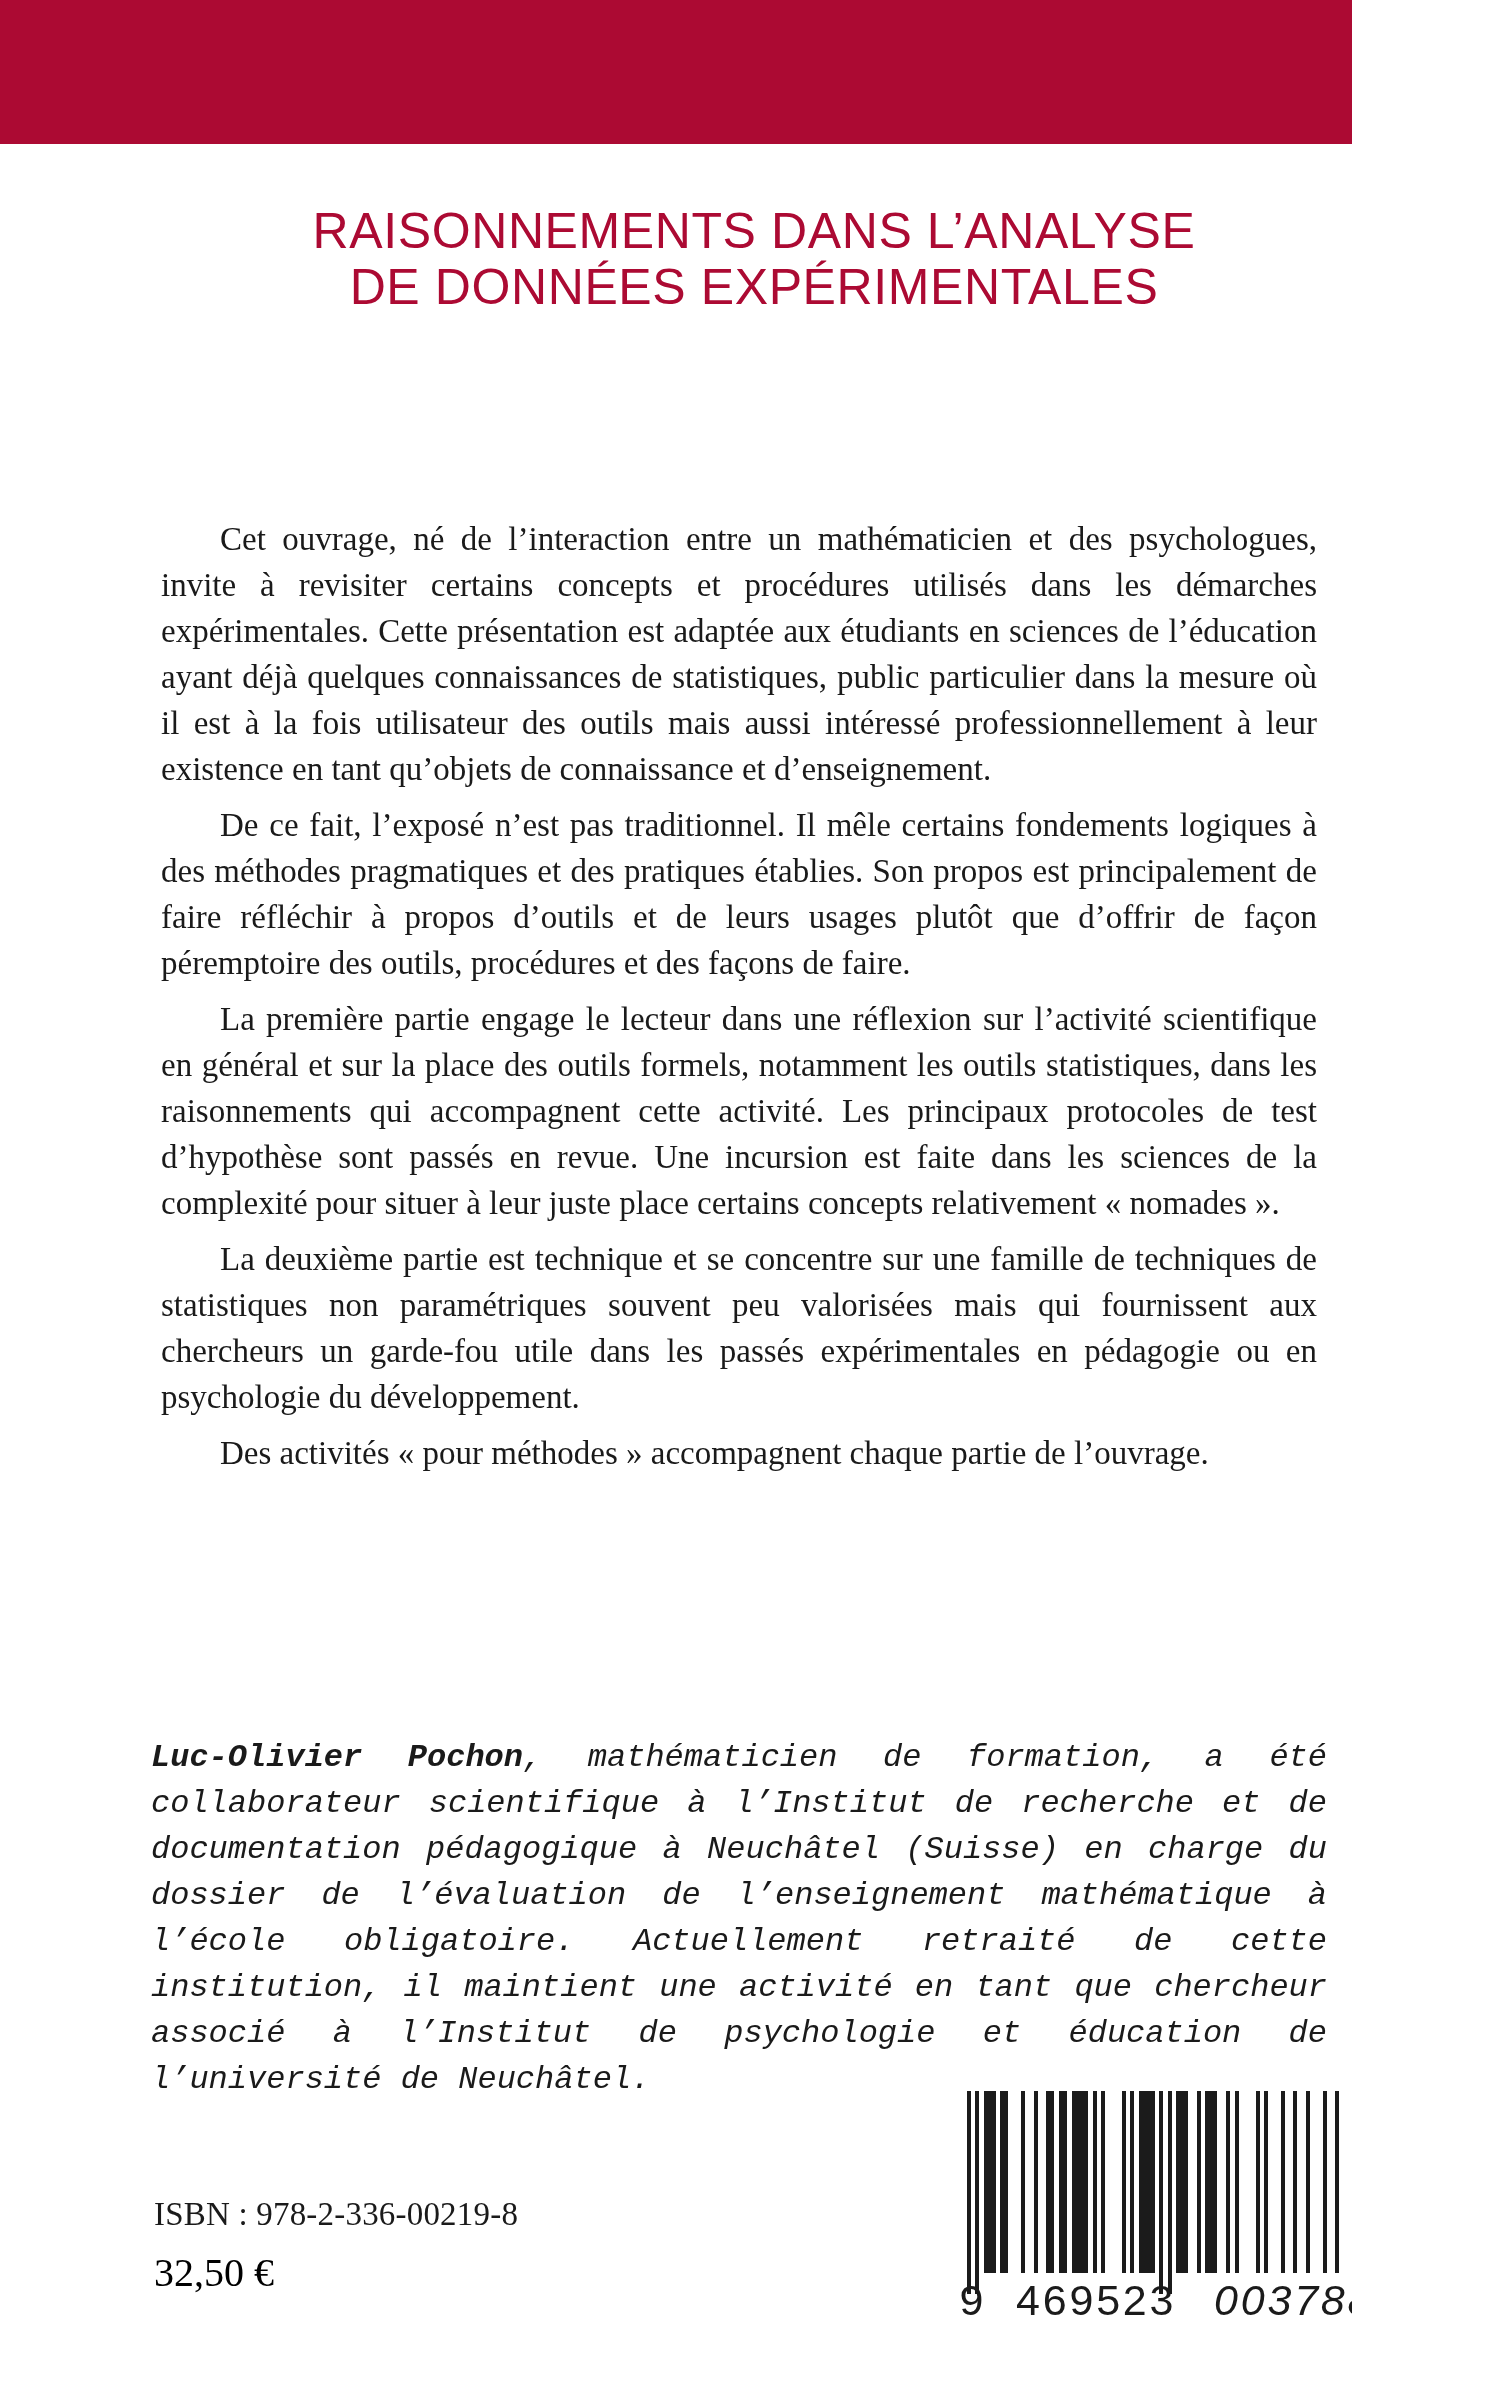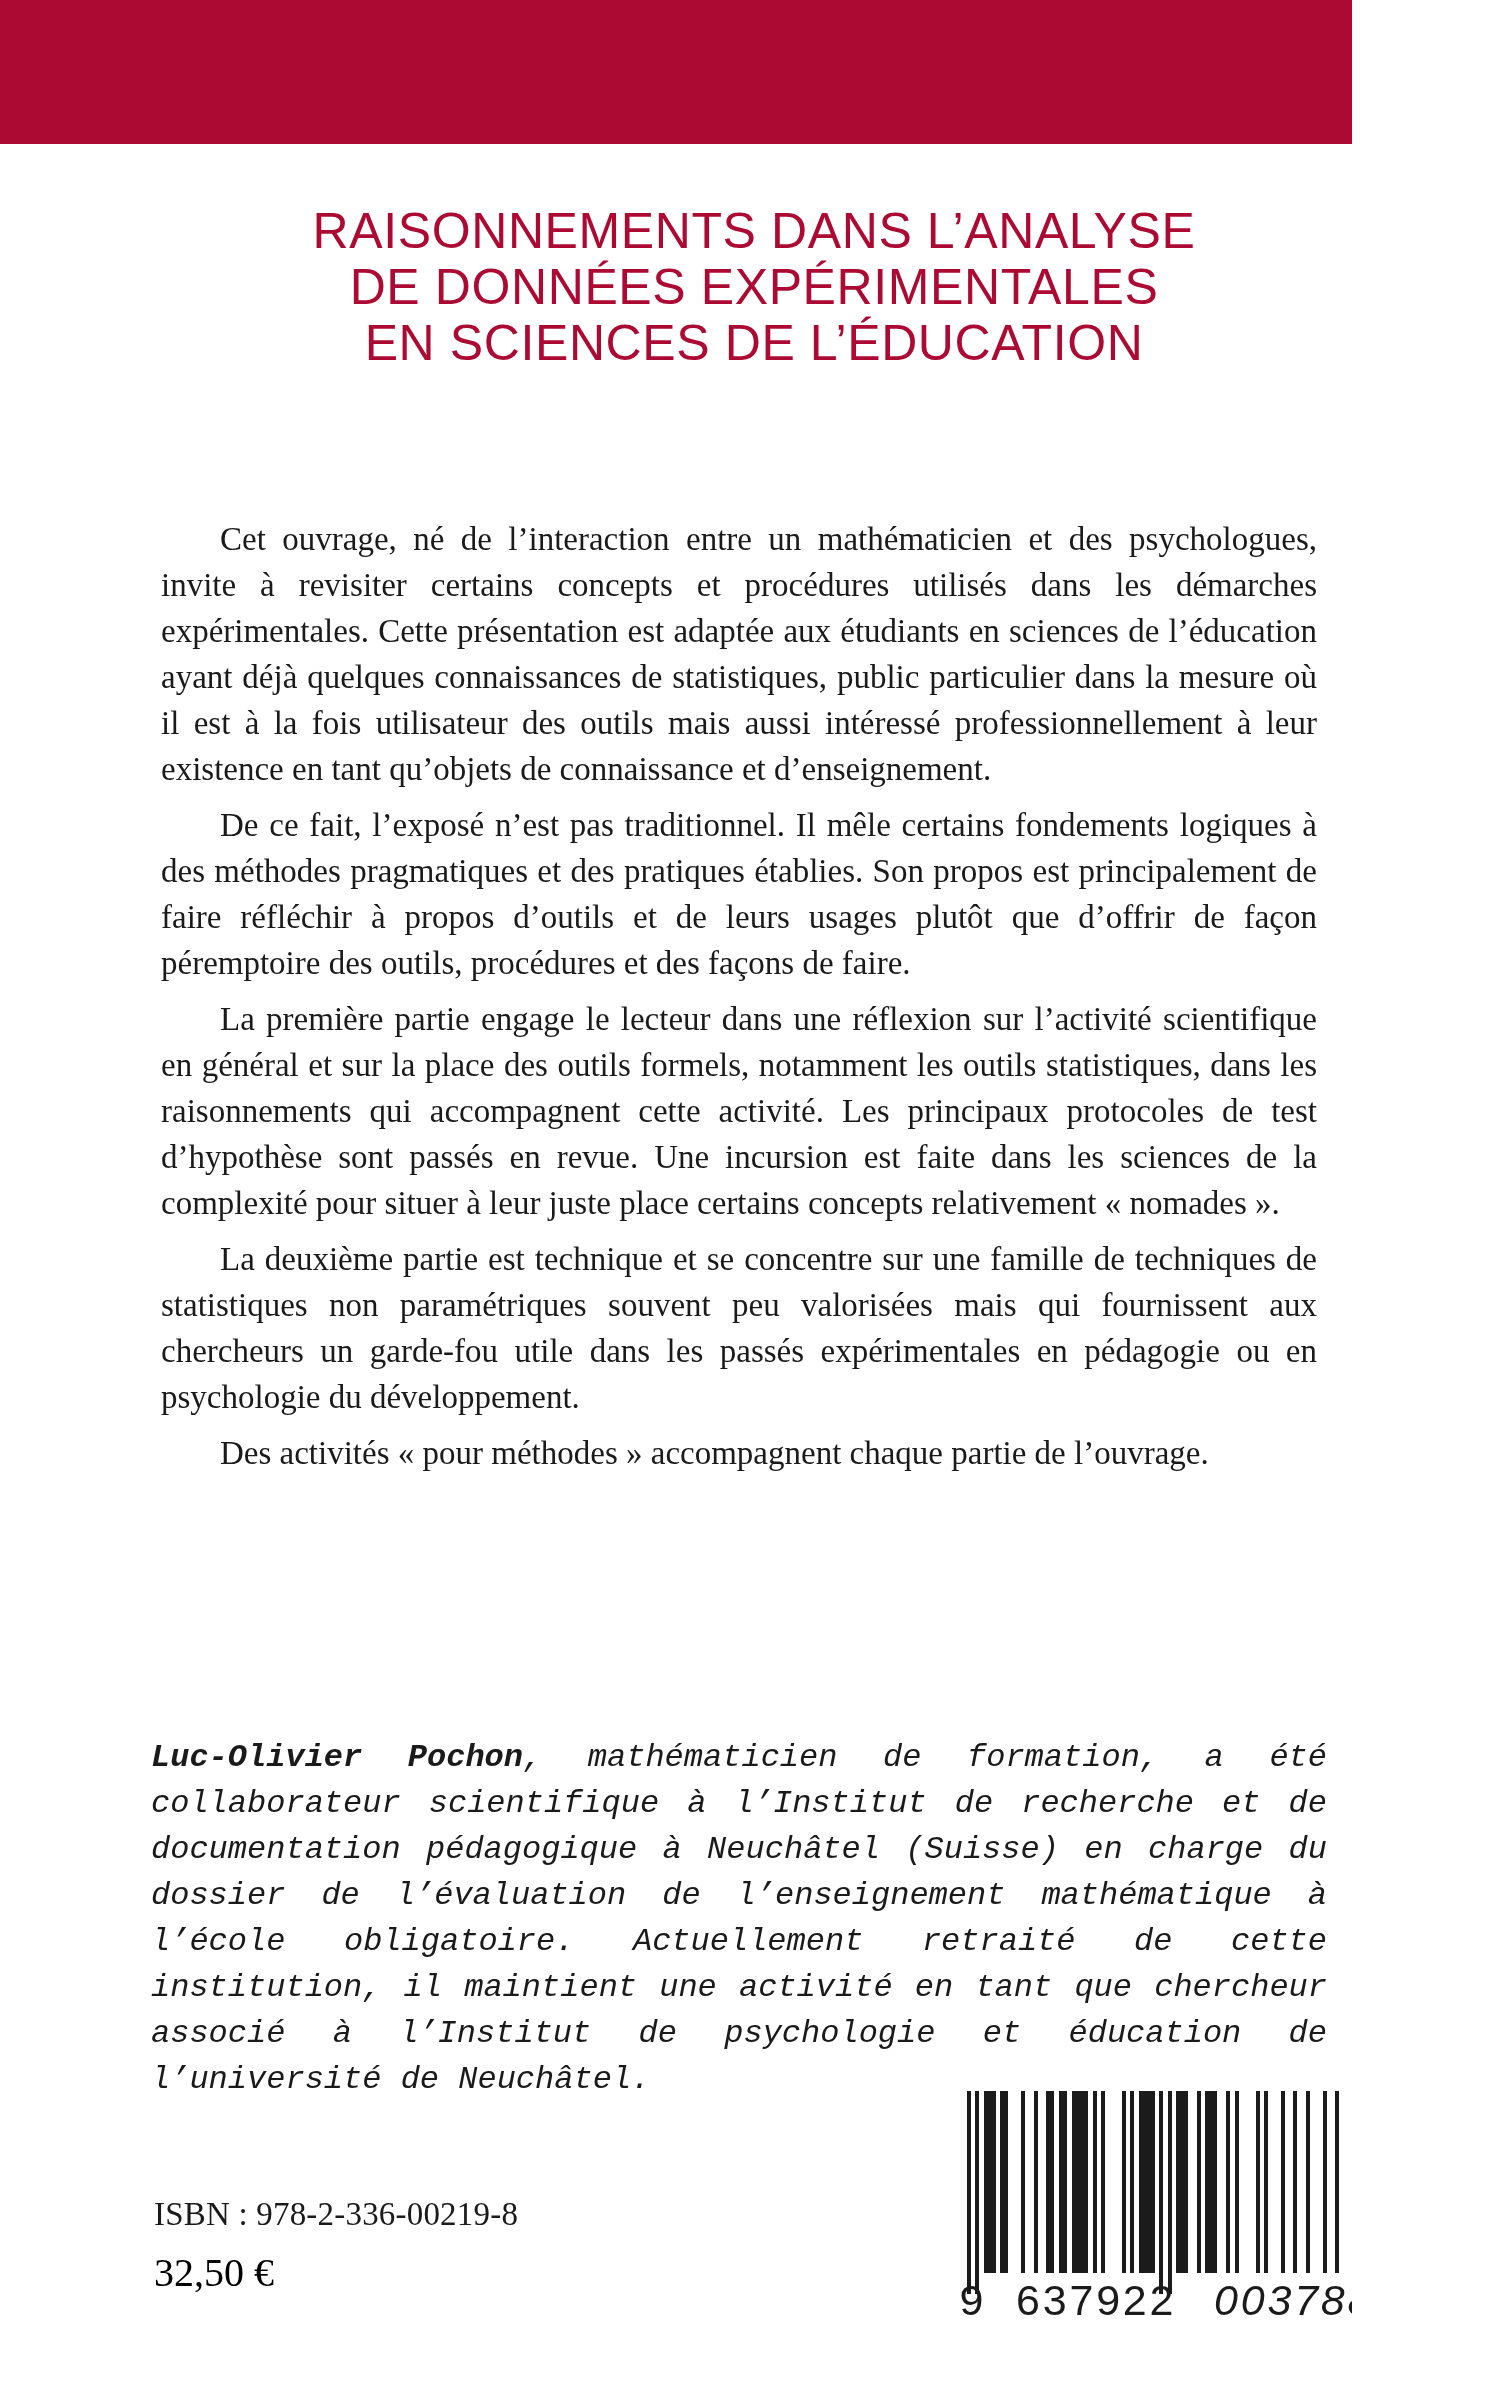--- a/index.html
+++ b/index.html
@@ -152,21 +152,20 @@
 </head>
 <body>
 
 <div class="page">
 
   <div class="top-band"></div>
 
   <div class="title-block">
     <span class="tline">RAISONNEMENTS DANS L’ANALYSE</span>
     <span class="tline">DE DONNÉES EXPÉRIMENTALES</span>
-    <span class="tline">EN SCIENCES DE L’ÉDUCATION</span>
   </div>
 
   <div class="body-copy">
     <p>Cet ouvrage, né de l’interaction entre un mathématicien et des psychologues, invite à revisiter certains concepts et procédures utilisés dans les démarches expérimentales. Cette présentation est adaptée aux étudiants en sciences de l’éducation ayant déjà quelques connaissances de statistiques, public particulier dans la mesure où il est à la fois utilisateur des outils mais aussi intéressé professionnellement à leur existence en tant qu’objets de connaissance et d’enseignement.</p>
     <p>De ce fait, l’exposé n’est pas traditionnel. Il mêle certains fondements logiques à des méthodes pragmatiques et des pratiques établies. Son propos est principalement de faire réfléchir à propos d’outils et de leurs usages plutôt que d’offrir de façon péremptoire des outils, procédures et des façons de faire.</p>
     <p>La première partie engage le lecteur dans une réflexion sur l’activité scientifique en général et sur la place des outils formels, notamment les outils statistiques, dans les raisonnements qui accompagnent cette activité. Les principaux protocoles de test d’hypothèse sont passés en revue. Une incursion est faite dans les sciences de la complexité pour situer à leur juste place certains concepts relativement « nomades ».</p>
     <p>La deuxième partie est technique et se concentre sur une famille de techniques de statistiques non paramétriques souvent peu valorisées mais qui fournissent aux chercheurs un garde-fou utile dans les passés expérimentales en pédagogie ou en psychologie du développement.</p>
     <p>Des activités « pour méthodes » accompagnent chaque partie de l’ouvrage.</p>
   </div>
 
@@ -205,19 +204,19 @@
         <div class="bar" style="left: 314px; width: 3.9px;"></div>
         <div class="bar" style="left: 326px; width: 3.9px;"></div>
         <div class="bar" style="left: 339px; width: 3.9px;"></div>
         <div class="bar" style="left: 356px; width: 3.9px;"></div>
         <div class="bar" style="left: 368px; width: 3.9px;"></div>
         <div class="bar guard" style="left: 385px; width: 3.9px;"></div>
         <div class="bar guard" style="left: 393px; width: 3.9px;"></div>
       </div>
     <div class="digits">
       <span class="d-lead">9</span>
-      <span class="d-left">637922</span>
+      <span class="d-left">469523</span>
       <span class="d-right">003788</span>
     </div>
   </div>
 
 </div>
 
 
 </body></html>

